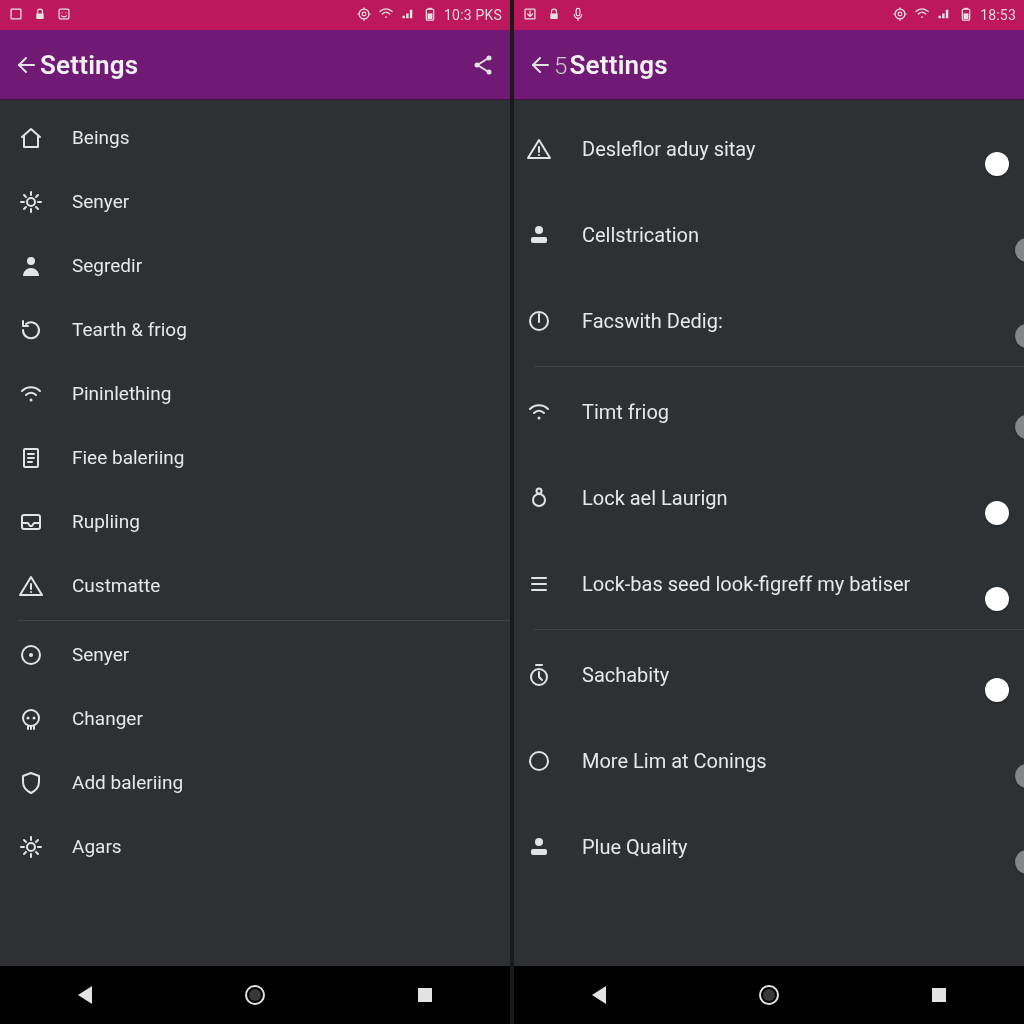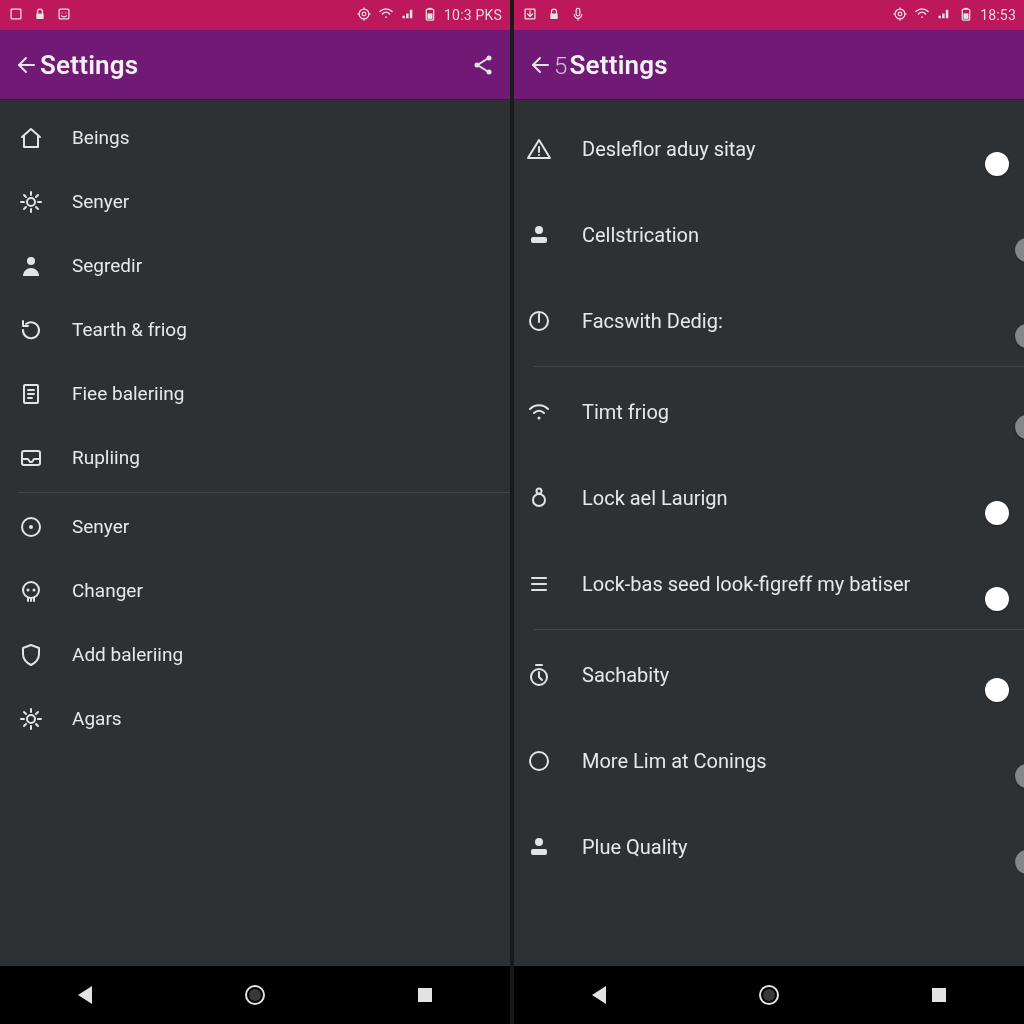--- a/index.html
+++ b/index.html
@@ -315,32 +315,48 @@
         <span class="ico">
           <svg viewBox="0 0 26 26">
             <use href="#i-refresh"></use>
           </svg>
         </span>
         <span class="label">Tearth &amp; friog</span>
       </div>
       <div class="row">
         <span class="ico">
           <svg viewBox="0 0 26 26">
+            <use href="#i-wifi"></use>
+          </svg>
+        </span>
+        <span class="label">Pininlething</span>
+      </div>
+      <div class="row">
+        <span class="ico">
+          <svg viewBox="0 0 26 26">
             <use href="#i-document"></use>
           </svg>
         </span>
         <span class="label">Fiee baleriing</span>
       </div>
       <div class="row">
         <span class="ico">
           <svg viewBox="0 0 26 26">
             <use href="#i-inbox"></use>
           </svg>
         </span>
         <span class="label">Rupliing</span>
+      </div>
+      <div class="row">
+        <span class="ico">
+          <svg viewBox="0 0 26 26">
+            <use href="#i-warning"></use>
+          </svg>
+        </span>
+        <span class="label">Custmatte</span>
       </div>
       <div class="sep"></div>
       <div class="row">
         <span class="ico">
           <svg viewBox="0 0 26 26">
             <use href="#i-target"></use>
           </svg>
         </span>
         <span class="label">Senyer</span>
       </div>

